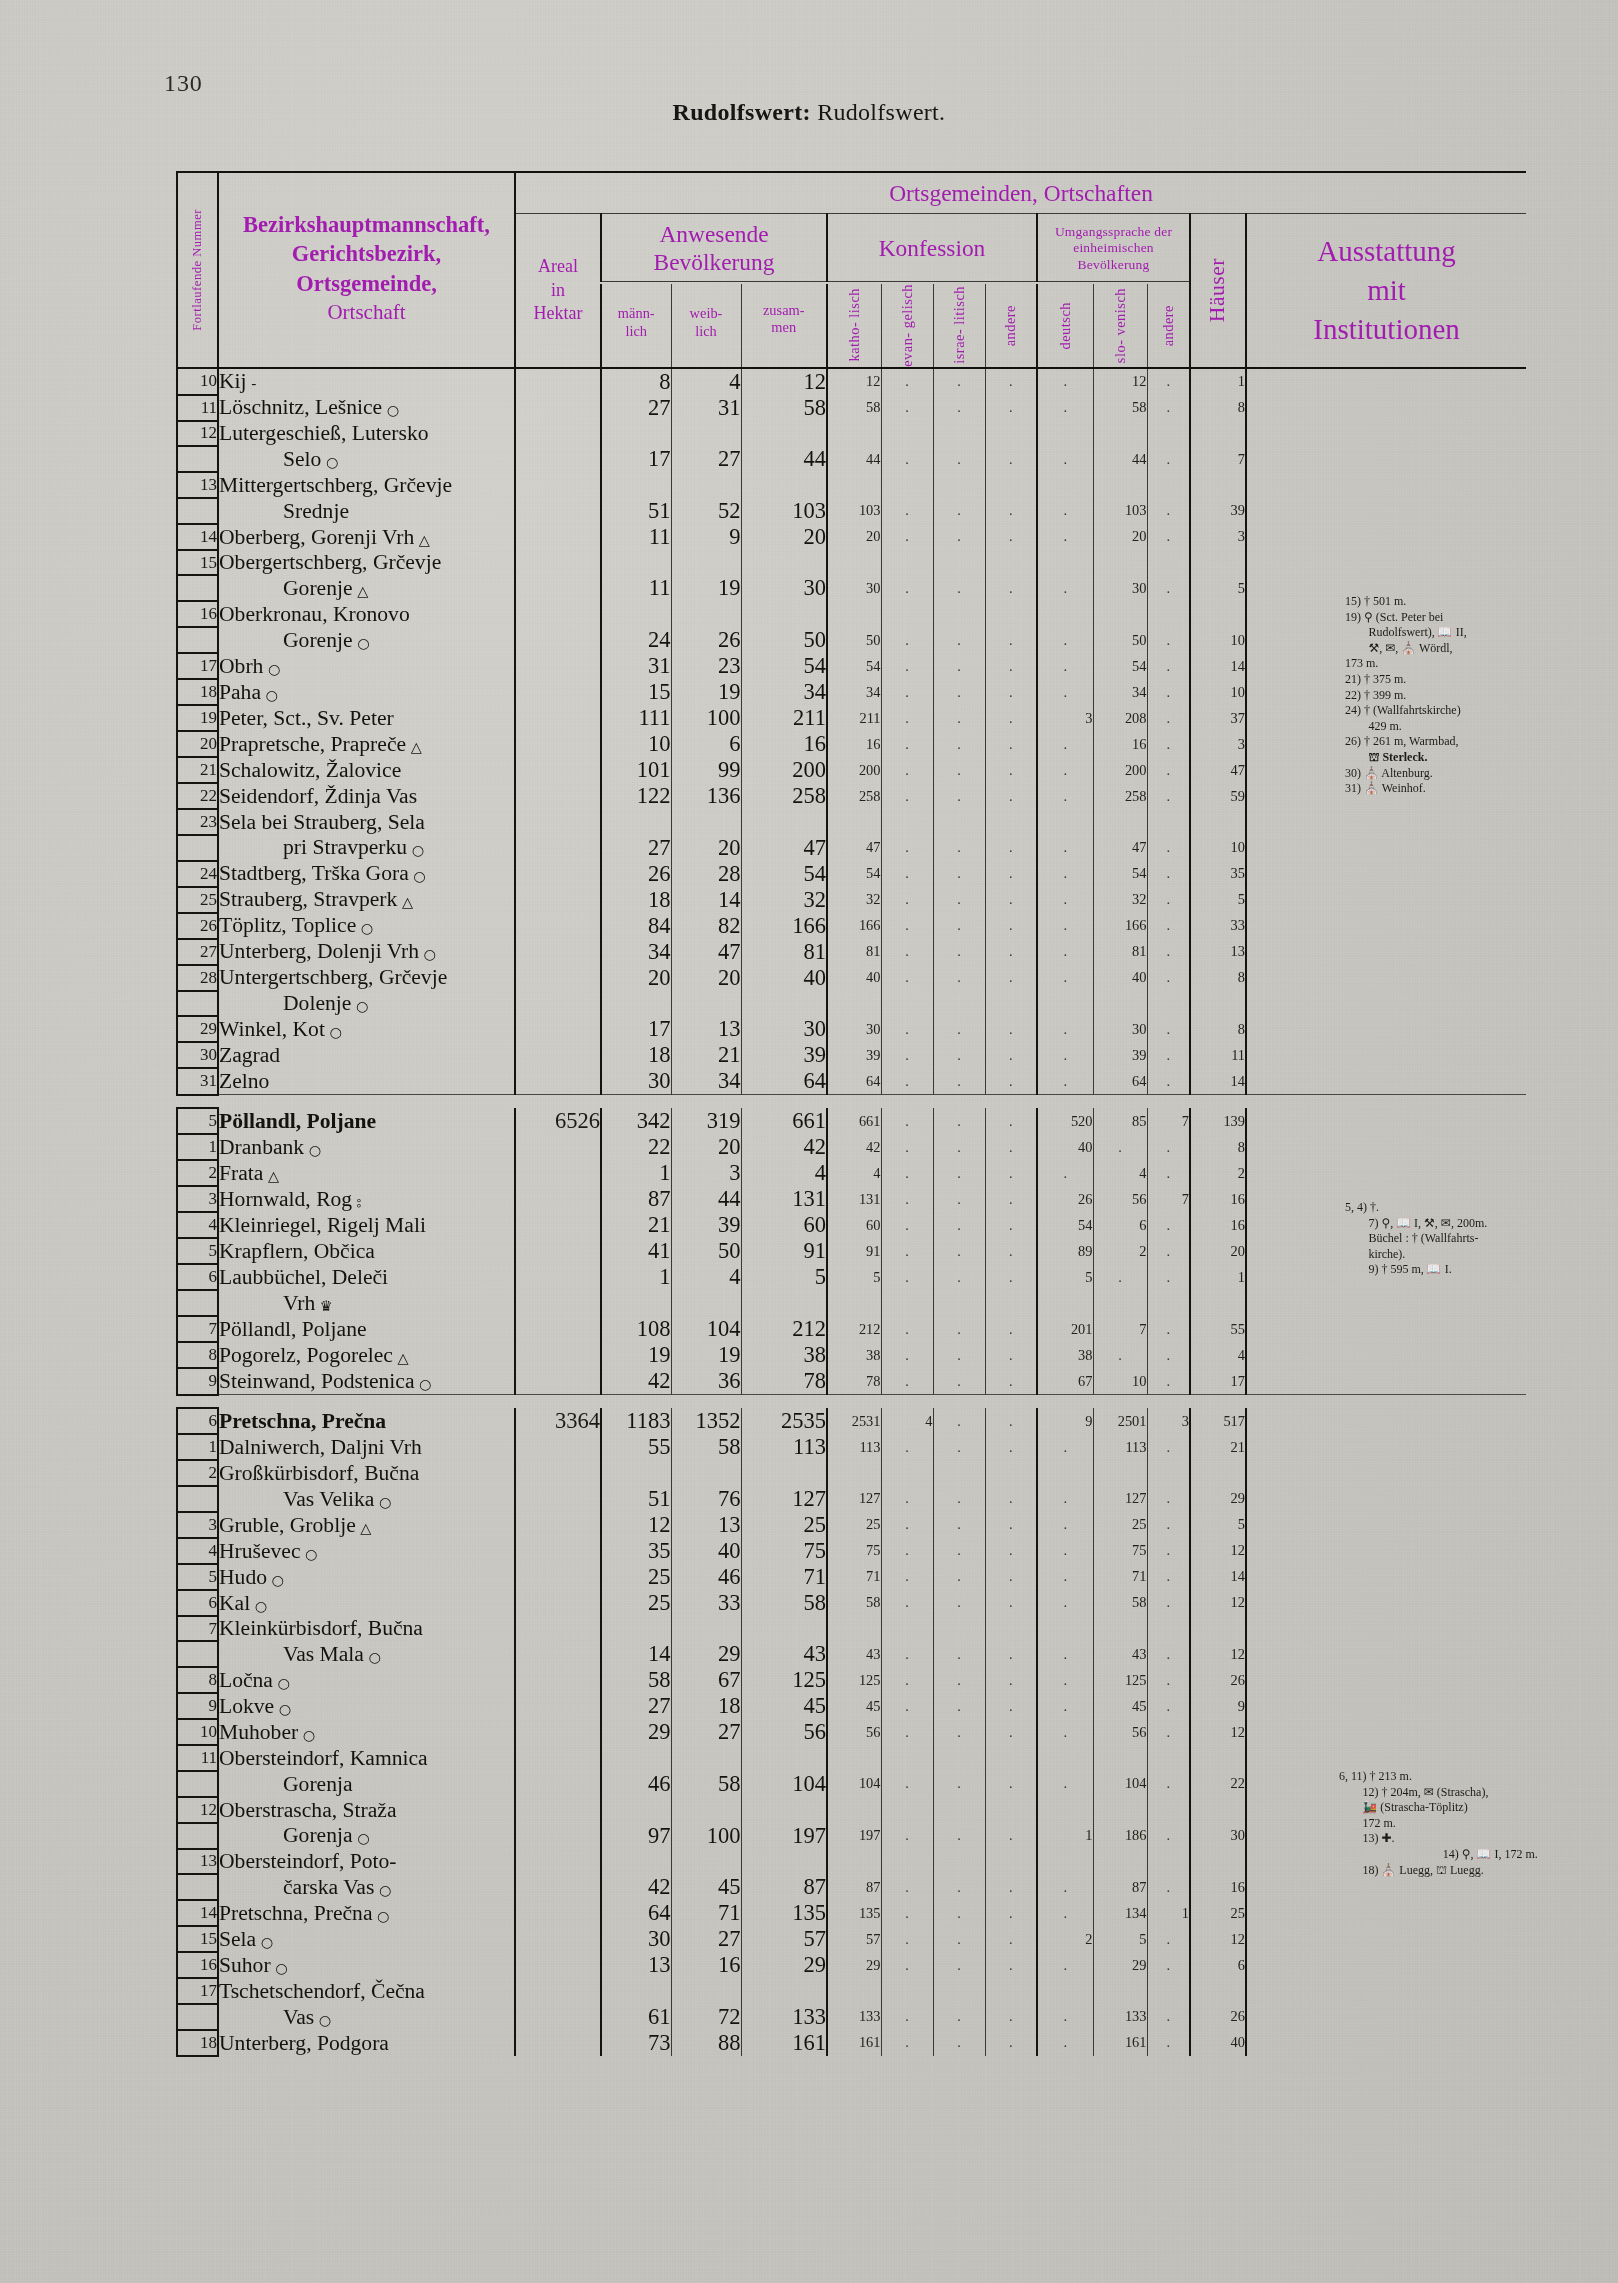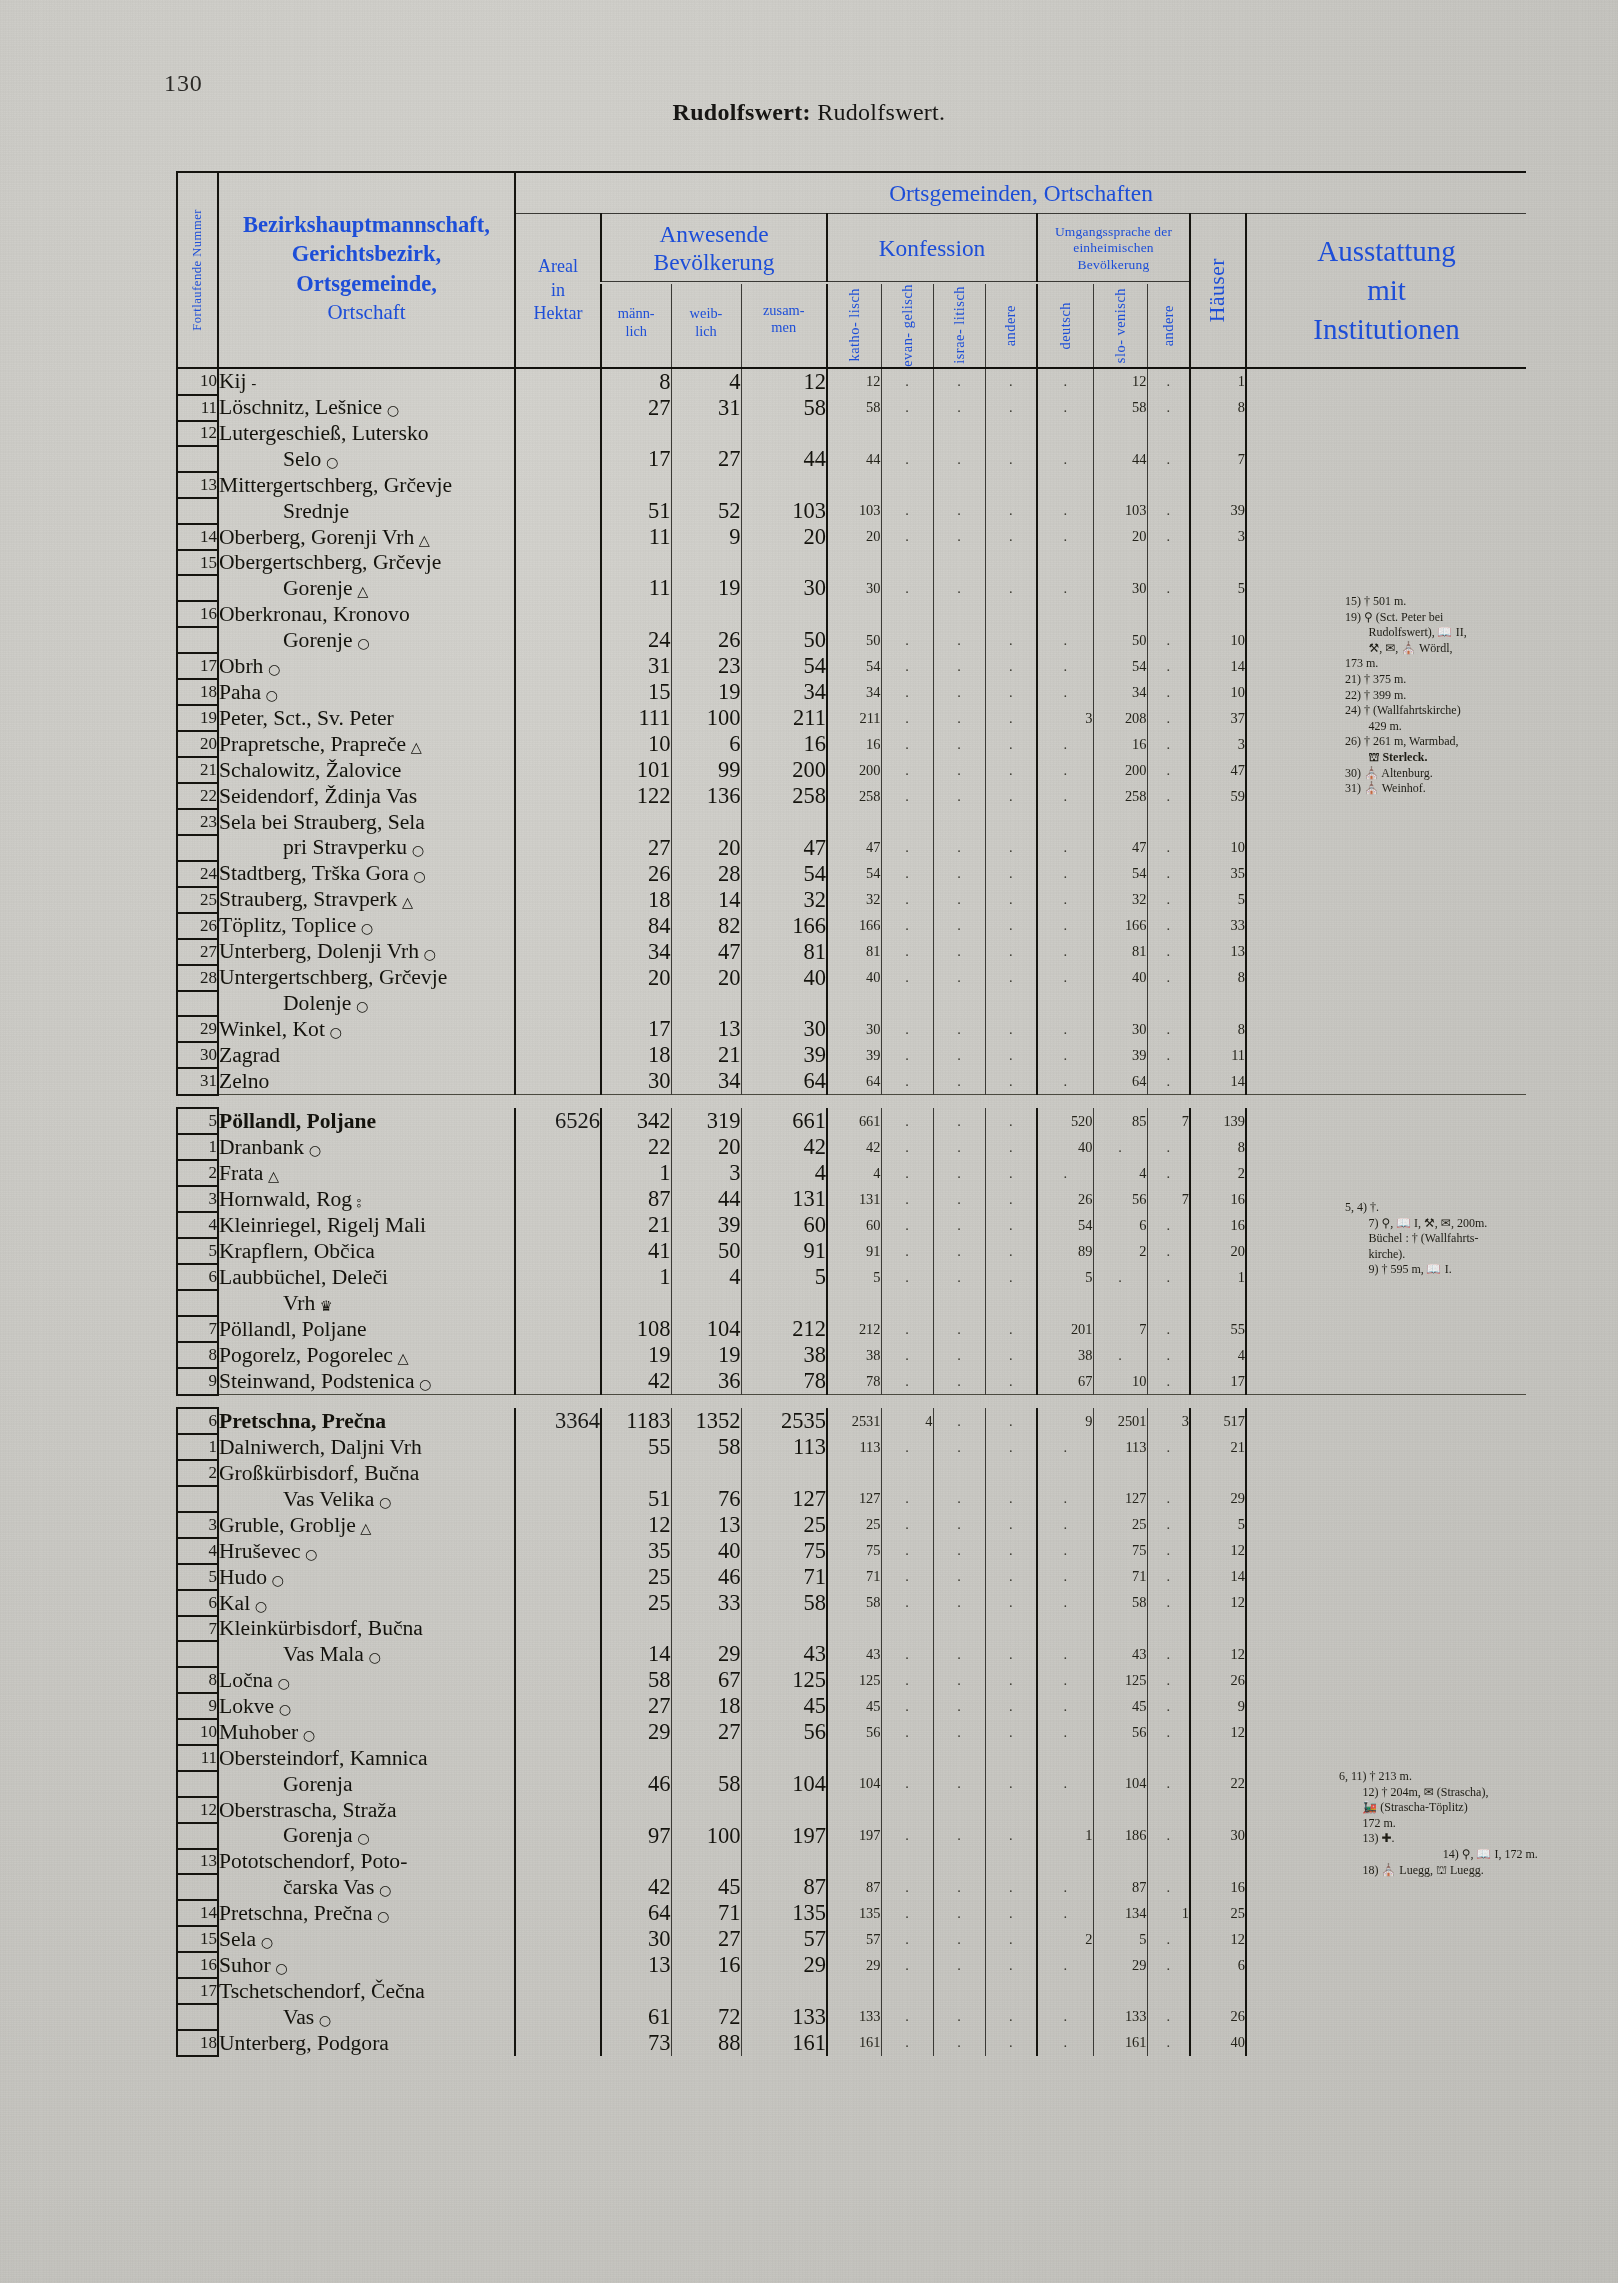--- a/index.html
+++ b/index.html
@@ -48,21 +48,21 @@
     font-weight:normal;
   }
   
   .bx-out{border:2.3px solid #15140f;}
   .hd-top{border-top:2.7px solid #12110d;}
   .hd-bot{border-bottom:2.3px solid #12110d;}
   .vl{border-left:0.9px solid #3a3935;}
   .vl2{border-left:2.3px solid #15140f;}
 
   
-  .hcell{text-align:center;font-size:18px;line-height:1.18;color:#1d4ed8;}
+  .hcell{text-align:center;font-size:18px;line-height:1.18;color:#a21caf;}
   .hcell.big{font-size:23.4px;}
   .hcell.small{font-size:13.5px;letter-spacing:0.2px;}
   .vert{
     writing-mode:vertical-rl;
     transform:rotate(180deg);
     white-space:nowrap;
     margin:0 auto;
     font-size:14.4px;
     letter-spacing:0.5px;
   }
@@ -1168,21 +1168,21 @@
           <td class="dot vl">.</td>
           <td class="dot vl">.</td>
           <td class="sm-n vl2">1</td>
           <td class="sm-n vl">186</td>
           <td class="dot vl">.</td>
           <td class="sm-n vl2">30</td>
           <td class="vl2"></td>
         </tr>
         <tr class="row">
           <td class="seq bx-out">13</td>
-          <td class="nm vl2"><span>Pototschendorf, Poto-</span></td>
+          <td class="nm vl2"><span>Obersteindorf, Poto-</span></td>
           <td class="areal-n vl2"></td>
           <td class="big-n vl2"></td>
           <td class="big-n vl"></td>
           <td class="big-n vl"></td>
           <td class="sm-n vl2"></td>
           <td class="sm-n vl"></td>
           <td class="sm-n vl"></td>
           <td class="sm-n vl"></td>
           <td class="sm-n vl2"></td>
           <td class="sm-n vl"></td>

